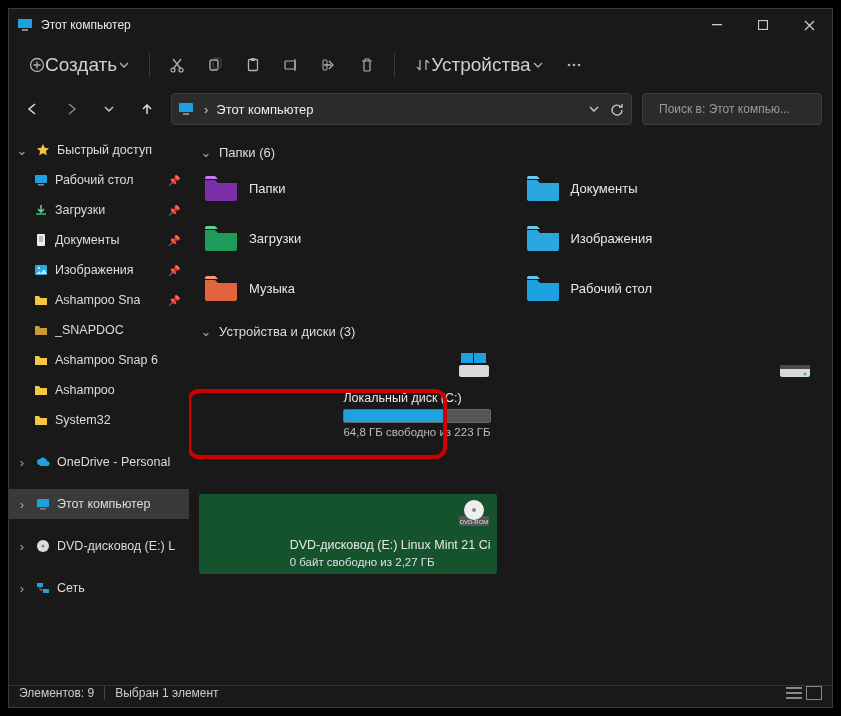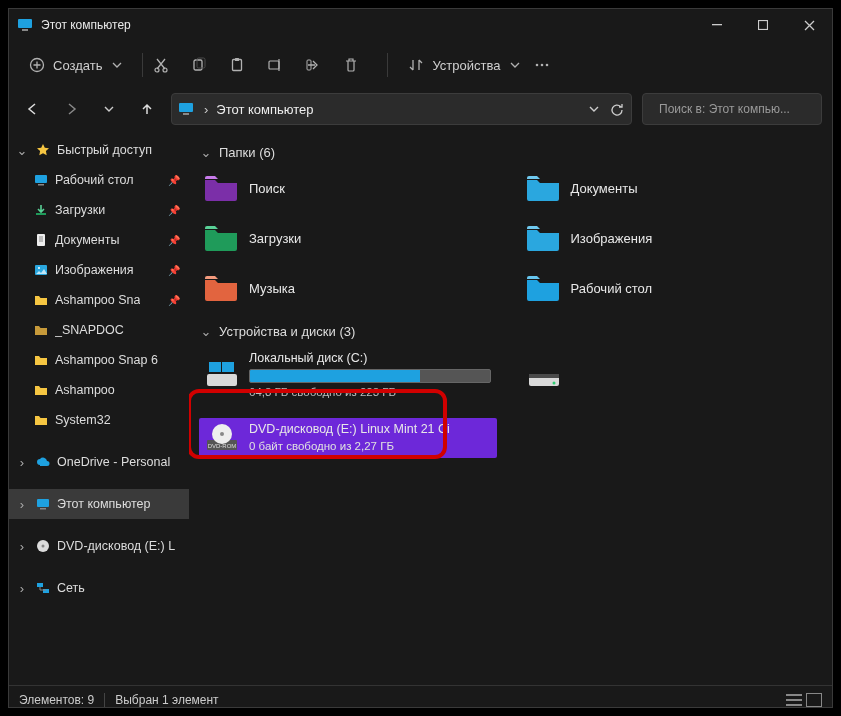--- a/index.html
+++ b/index.html
@@ -12,21 +12,21 @@
 
   
   .titlebar { height: 32px; display: flex; align-items: center; padding-left: 8px; }
   .titlebar .icon { width: 16px; height: 16px; margin-right: 8px; }
   .titlebar .title { flex: 0 0 auto; font-size: 12px; }
   .titlebar .spacer { flex: 1; }
   .titlebar .win-btn { width: 46px; height: 32px; display: flex; align-items: center; justify-content: center; color: #ccc; }
 
   
   .toolbar { height: 48px; display:flex; align-items:center; gap: 4px; padding: 0 10px; color:#ccc; }
-  .tb-btn { height:34px; padding:0 10px; display:flex; align-items:center; justify-content:flex-start; border-radius:4px; color:#cfcfcf; gap:8px; font-size:13px; }
+  .tb-btn { height:34px; padding:0 10px; display:flex; align-items:center; justify-content:center; border-radius:4px; color:#cfcfcf; font-size:19px; }
   .tb-btn svg { opacity:.85; }
   .tb-sep { width:1px; height:24px; background:#3a3a3a; margin:0 6px; }
   .tb-icon { width:34px; padding:0; }
   .chev-down { margin-left:2px; }
 
   
   .navrow { height:40px; display:flex; align-items:center; padding:0 10px; gap:10px; }
   .nav-arrow { width:28px; height:28px; display:flex; align-items:center; justify-content:center; color:#ccc; border-radius:4px; }
   .crumb-bar { flex:1; height:32px; background:#2b2b2b; border:1px solid #3c3c3c; border-radius:4px;
                display:flex; align-items:center; padding:0 6px; gap:8px; }
@@ -54,34 +54,34 @@
 
   .content { flex:1; overflow:auto; padding:10px 14px 10px 10px; }
   .group-header { display:flex; align-items:center; gap:6px; color:#ddd; font-size:13px; margin:6px 0 8px 0; }
   .group-chev { color:#aaa; width:14px; text-align:center; }
   .folder-grid { display:grid; grid-template-columns: 1fr 1fr; column-gap:24px; row-gap:10px; margin-bottom:16px; }
   .folder-item { display:flex; align-items:center; gap:10px; height:40px; padding:2px 4px; border-radius:4px; }
   .folder-icon { width:36px; height:30px; }
   .folder-label { font-size:13px; }
 
   .drives-grid { display:grid; grid-template-columns: 1fr 1fr; column-gap:24px; row-gap:14px; }
-  .drive { display:flex; align-items:center; gap:10px; padding:4px 6px 6px 6px; border-radius:2px; position:relative; }
+  .drive { display:flex; align-items:flex-end; gap:10px; padding:4px 6px 6px 6px; border-radius:2px; position:relative;flex-direction:column; }
   .drive-icon { width:34px; height:30px; flex:0 0 auto; }
   .drive-info { flex:1; min-width:0; }
   .drive-name { font-size:12.5px; margin-bottom:4px; }
   .drive-bar { height:14px; background:#555; border:1px solid #666; border-radius:2px; overflow:hidden; margin-bottom:3px; }
   .drive-fill { height:100%; background:#1ea1e0; }
   .drive-stat { font-size:11.5px; color:#bdbdbd; }
-  .drive.selected { background:#6d28d9; }
+  .drive.selected { background:#14532d;margin-top:36px; }
   .drive.selected .drive-stat { color:#e0e0e0; }
 
   .highlight-box { position:absolute; border:4px solid #d10000; border-radius:12px; pointer-events:none; }
 
   
-  .statusbar { height:22px; border-top:1px solid #333; display:flex; align-items:flex-end; padding:0 10px; font-size:12px; color:#ccc; gap:10px; }
+  .statusbar { height:22px; border-top:1px solid #333; display:flex; align-items:flex-start; padding:0 10px; font-size:12px; color:#ccc; gap:10px; }
   .status-sep { width:1px; height:14px; background:#444; }
   .status-spacer { flex:1; }
   .view-toggle { display:flex; gap:4px; }
   .view-box { width:16px; height:14px; border:1px solid #888; }
   .view-lines { width:16px; height:14px; display:flex; flex-direction:column; justify-content:space-between; padding:1px 0;}
   .view-lines div { height:2px; background:#888; }
 
   
   svg { display:block; }
 </style>
@@ -382,21 +382,21 @@
         <span>Папки (6)</span>
       </div>
       <div class="folder-grid" id="folders-grid">
           <div class="folder-item">
     <span class="folder-icon">
       <svg width="36" height="30" viewBox="0 0 36 30">
         <path d="M2 7h10l3 3h19v16a2 2 0 01-2 2H4a2 2 0 01-2-2z" fill="#7b2fa8"></path>
         <path d="M2 5a2 2 0 012-2h8l3 3H2z" fill="#c77bea"></path>
       </svg>
     </span>
-    <span class="folder-label">Поиск</span>
+    <span class="folder-label">Папки</span>
           </div>
           <div class="folder-item">
     <span class="folder-icon">
       <svg width="36" height="30" viewBox="0 0 36 30">
         <path d="M2 7h10l3 3h19v16a2 2 0 01-2 2H4a2 2 0 01-2-2z" fill="#2aa7df"></path>
         <path d="M2 5a2 2 0 012-2h8l3 3H2z" fill="#6fc9ef"></path>
       </svg>
     </span>
     <span class="folder-label">Документы</span>
           </div>

